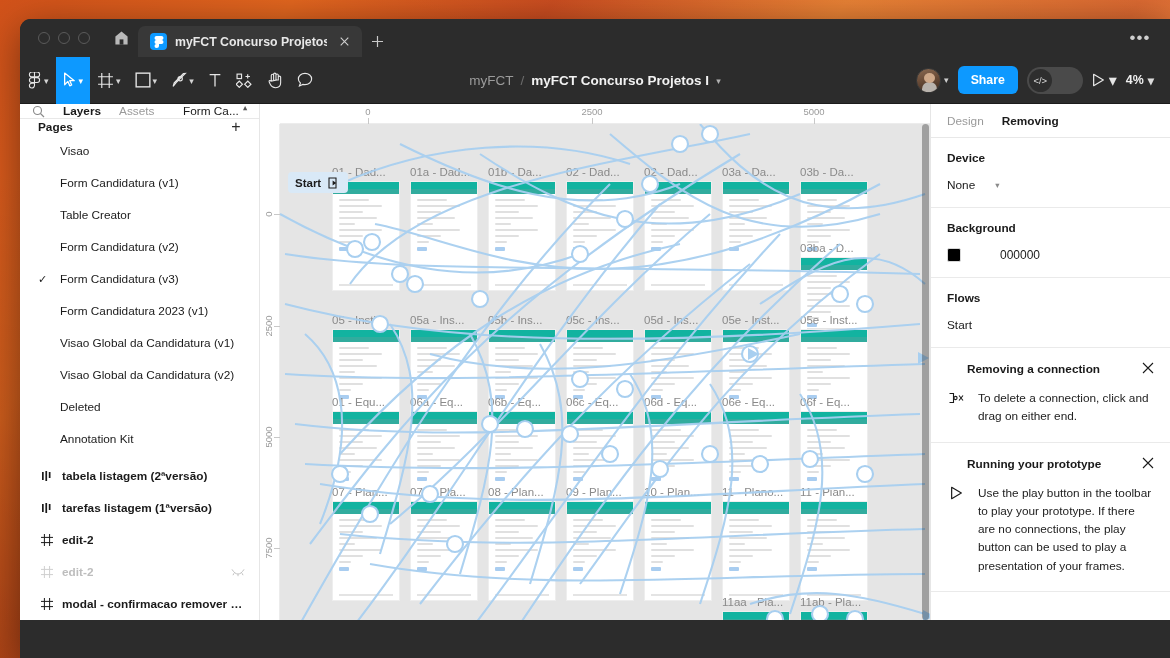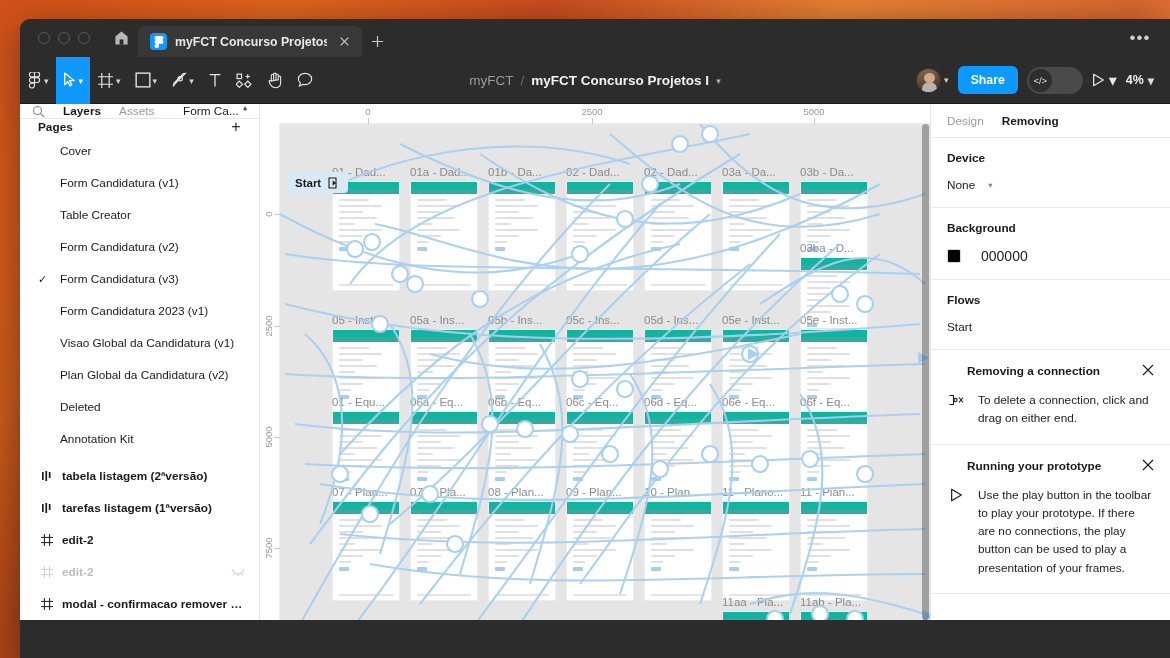--- a/index.html
+++ b/index.html
@@ -271,26 +271,26 @@
   }
   .rp-tabs {
     height: 34px; display: flex; align-items: center;
     padding: 0 16px; gap: 18px; border-bottom: 1px solid #e8e8e8;
   }
   .rp-tab { font-size: 11.8px; color: #9a9a9a; }
   .rp-tab.on { color: #1a1a1a; font-weight: bold; }
 
   .rp-sec { padding: 13px 16px 15px 16px; border-bottom: 1px solid #eaeaea; }
   .rp-title { font-size: 11.8px; font-weight: bold; color: #1a1a1a; }
-  .rp-row { display: flex; align-items: center; gap: 13px; margin-top: 13px; }
+  .rp-row { display: flex; align-items: center; gap: 20px; margin-top: 13px; }
   .rp-val { font-size: 11.8px; color: #1a1a1a; }
   .rp-chev { font-size: 8.5px; color: #8a8a8a; }
   .swatch { width: 14px; height: 14px; background: #000;
             border: 1px solid #d7d7d7; border-radius: 2px; flex:none; }
-  .rp-hex { font-size: 14px; color: #1a1a1a; margin-left: 7px; }
+  .rp-hex { font-size: 12px; color: #1a1a1a; margin-left: 19px; }
   .rp-link { font-size: 11.8px; color: #1a1a1a; margin-top: 13px; }
 
   .tip {
     padding: 14px 16px 16px 16px; border-bottom: 1px solid #eaeaea;
   }
   .tip-head { display: flex; align-items: flex-start; }
   .tip-title { font-size: 11.8px; font-weight: bold; color: #1a1a1a; padding-left: 20px; }
   .tip-x { margin-left: auto; }
   .tip-body { display: flex; gap: 13px; margin-top: 13px; }
   .tip-ico { width: 18px; flex: none; display:flex; justify-content:center;
@@ -454,21 +454,21 @@
       </div>
 
       <div class="pages-head">
         <span class="t">Pages</span>
         <span class="plus">+</span>
       </div>
 
       <div id="pages-list">
           <div class="page-item">
             <span class="ck"></span>
-            <span class="lbl">Cover</span>
+            <span class="lbl">Visao</span>
           </div>
           <div class="page-item">
             <span class="ck"></span>
             <span class="lbl">Form Candidatura  (v1)</span>
           </div>
           <div class="page-item">
             <span class="ck"></span>
             <span class="lbl">Table Creator</span>
           </div>
           <div class="page-item">
@@ -482,21 +482,21 @@
           <div class="page-item">
             <span class="ck"></span>
             <span class="lbl">Form Candidatura 2023 (v1)</span>
           </div>
           <div class="page-item">
             <span class="ck"></span>
             <span class="lbl">Visao Global da Candidatura (v1)</span>
           </div>
           <div class="page-item">
             <span class="ck"></span>
-            <span class="lbl">Plan Global da Candidatura (v2)</span>
+            <span class="lbl">Visao Global da Candidatura (v2)</span>
           </div>
           <div class="page-item">
             <span class="ck"></span>
             <span class="lbl">Deleted</span>
           </div>
           <div class="page-item">
             <span class="ck"></span>
             <span class="lbl">Annotation Kit</span>
           </div>
         </div>

